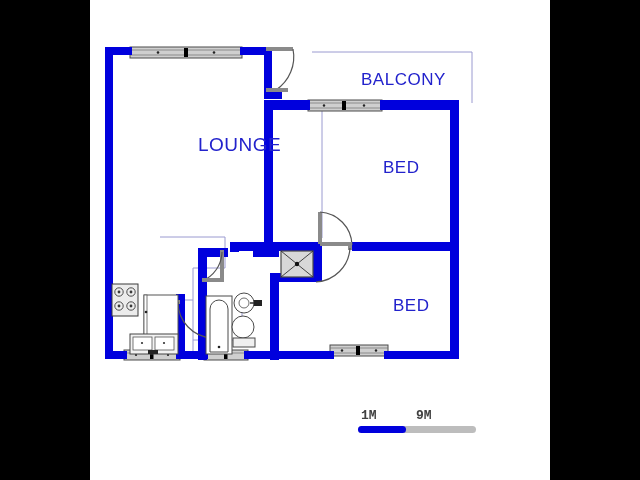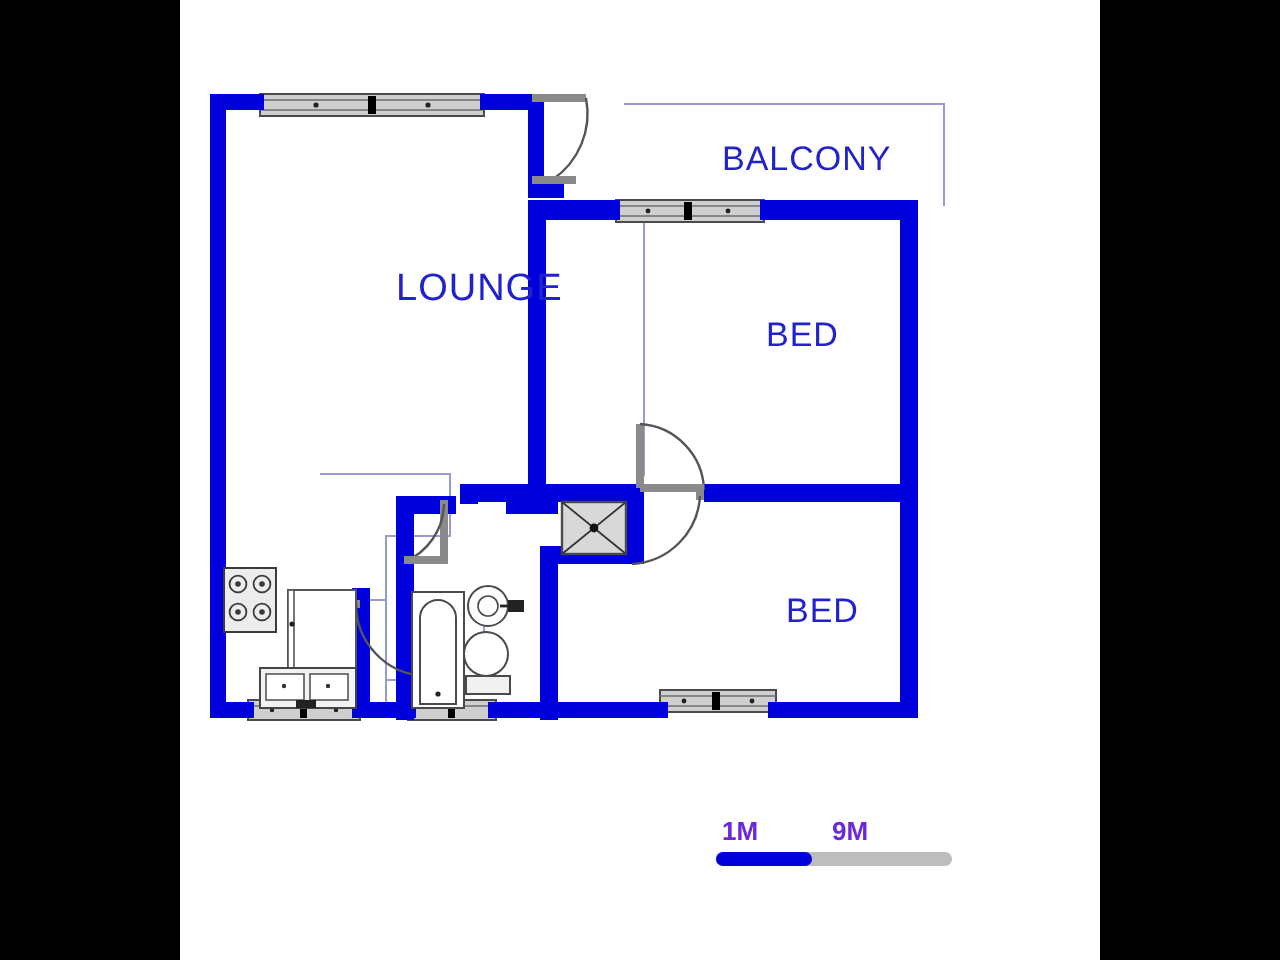--- a/index.html
+++ b/index.html
@@ -64,24 +64,24 @@
   }
   #scalebar {
     position: absolute;
     left: 268px;
     top: 408px;
     width: 120px;
     height: 34px;
   }
   .scale-text {
     position: absolute;
-    color: #6d28d9;
+    color: #404040;
     font-size: 13px;
     font-weight: bold;
-    font-family: Liberation Sans, sans-serif;
+    font-family: Liberation Mono, monospace;
     user-select: none;
   }
   #scale-1m { left: 3px; top: 0px; }
   #scale-2m { left: 58px; top: 0px; }
   #scale-track {
     position: absolute;
     left: 0px;
     top: 18px;
     width: 118px;
     height: 7px;

